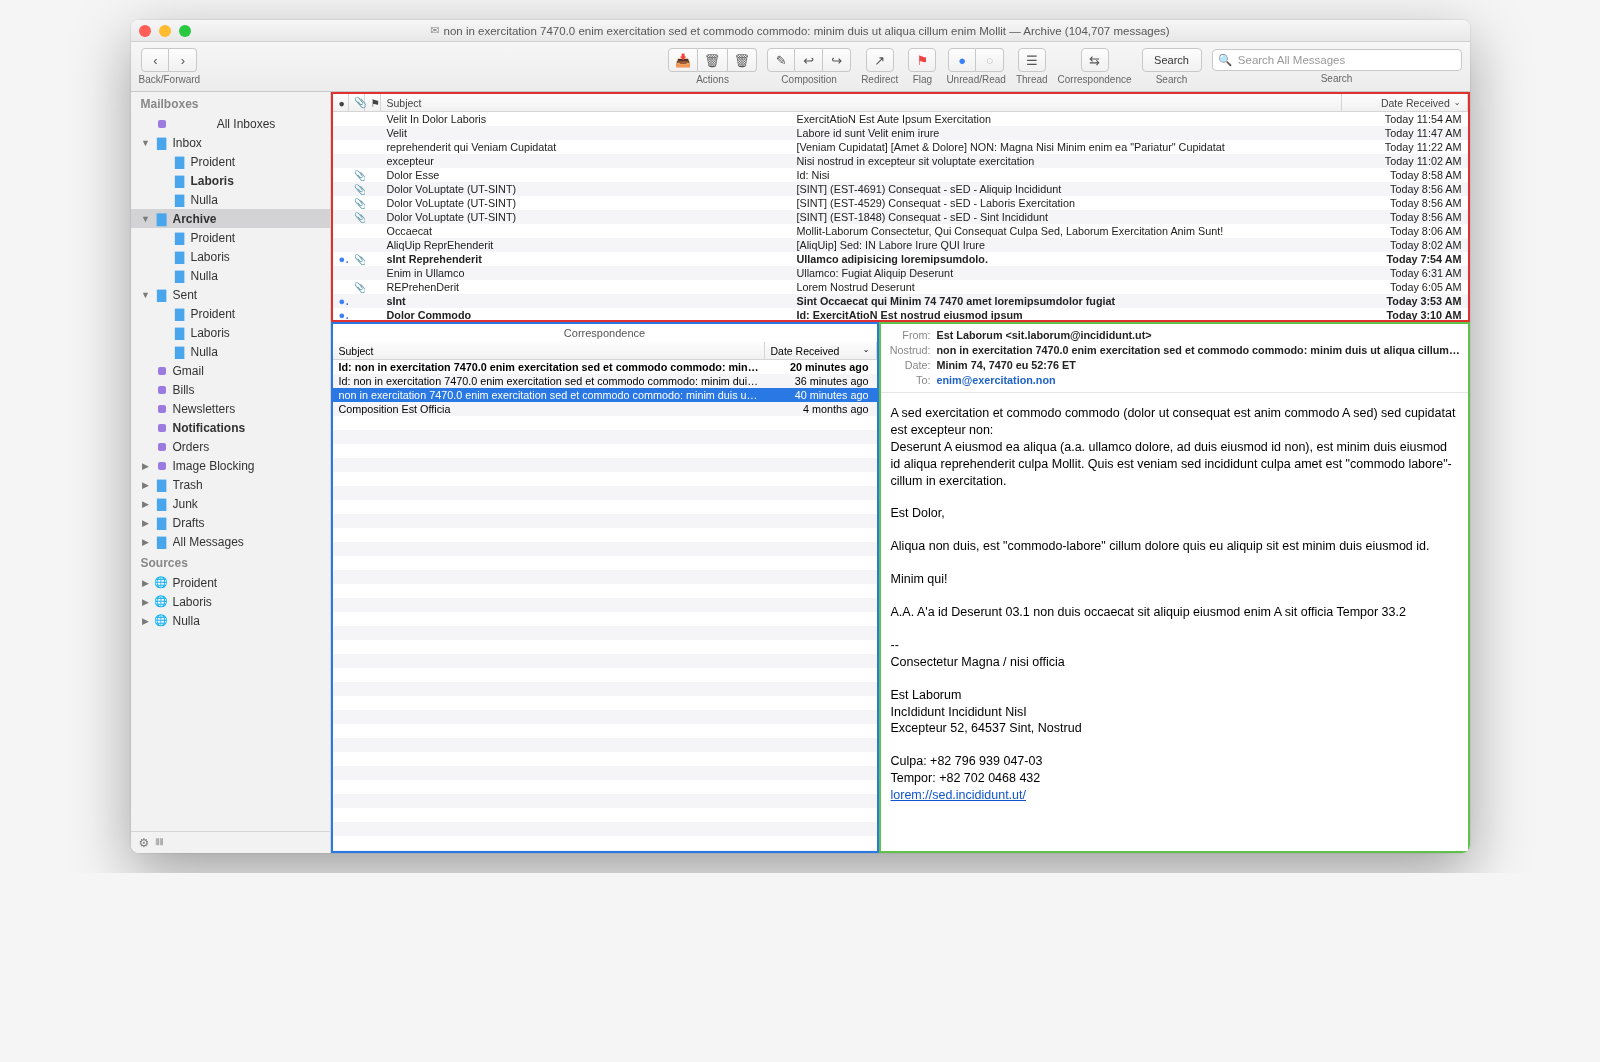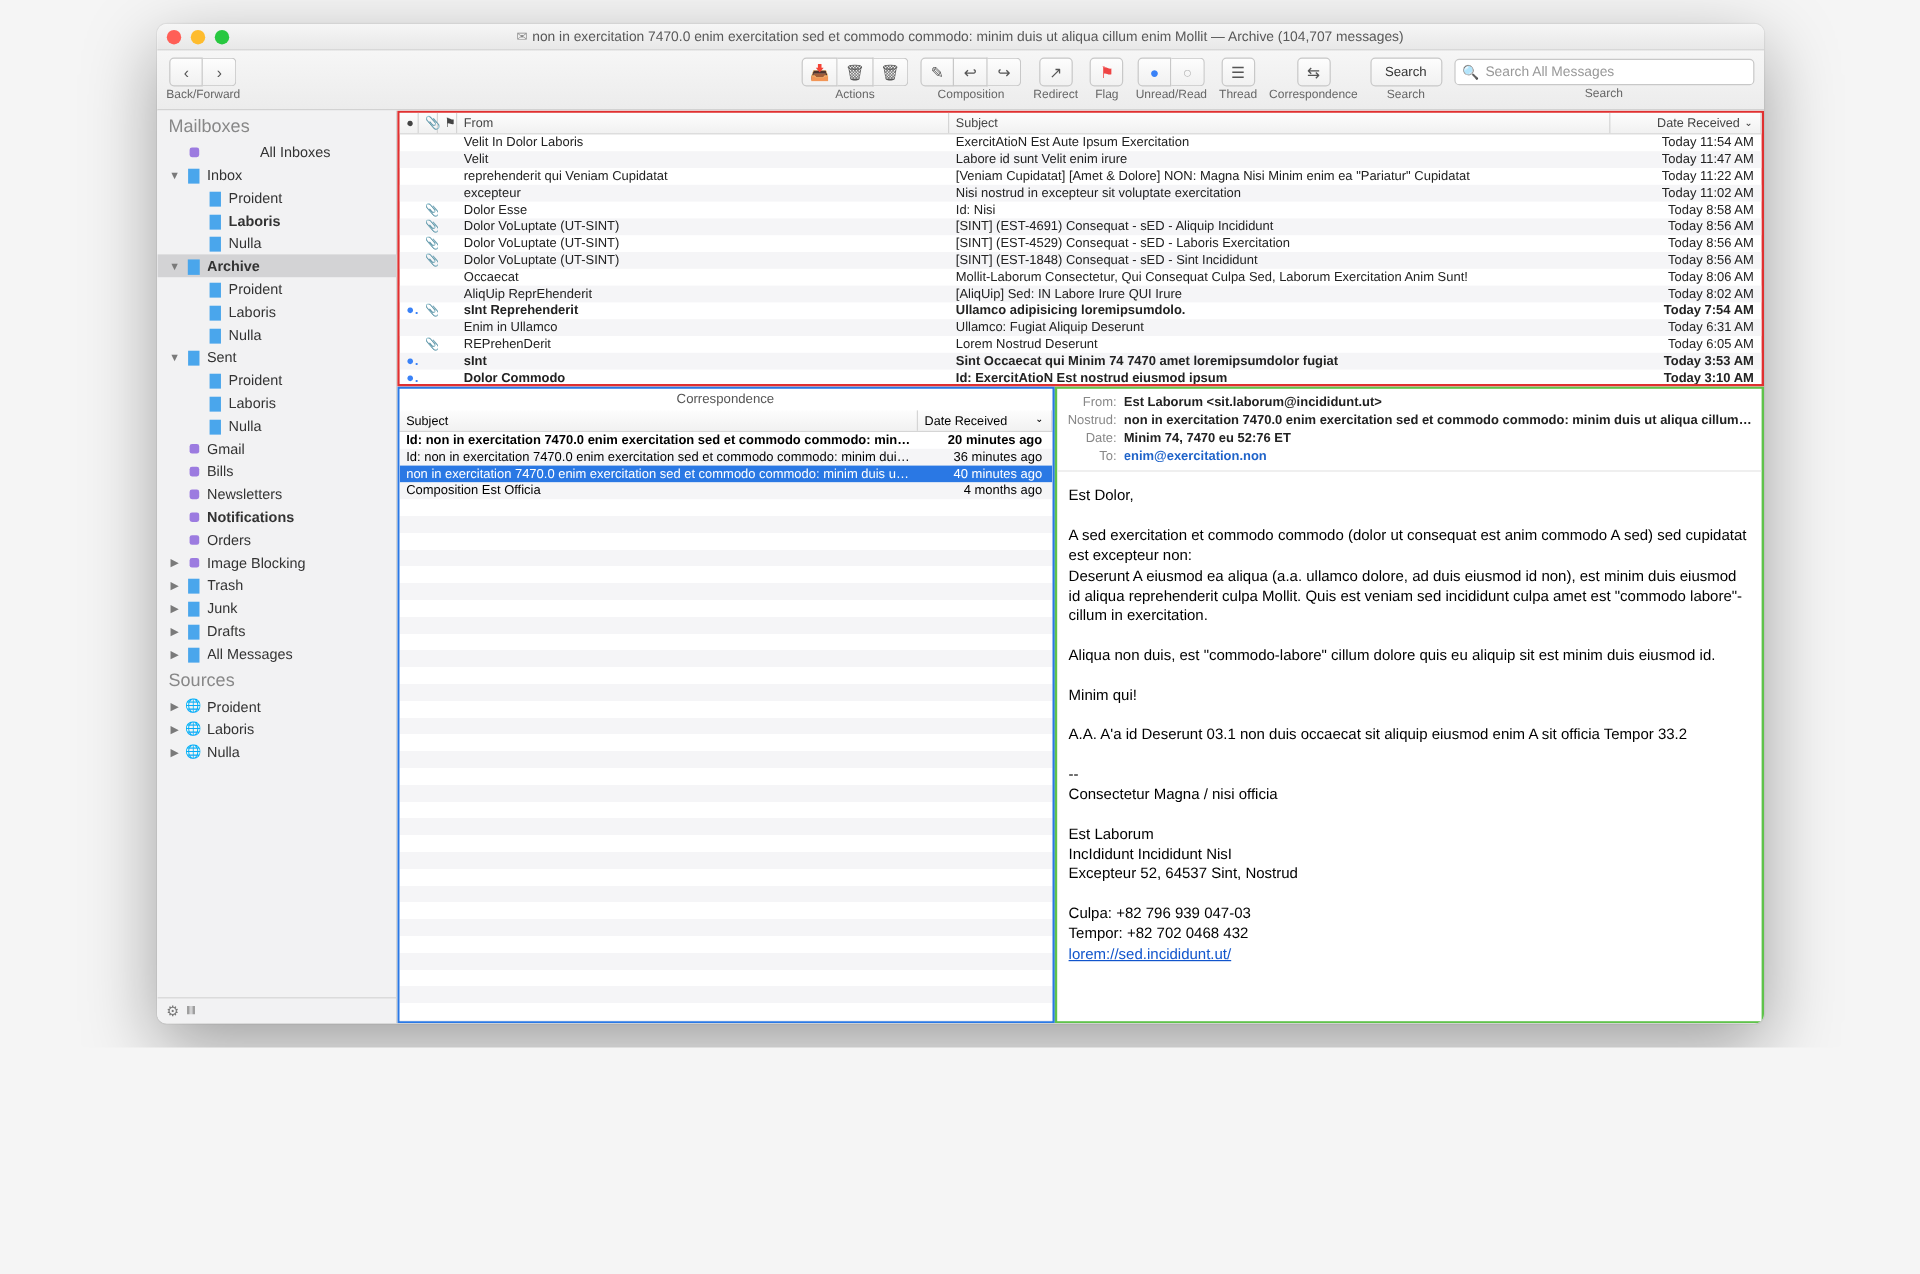--- a/index.html
+++ b/index.html
@@ -66,21 +66,21 @@
   height: 22px; width: 250px;
   background: #fff; border: 1px solid #c8c8c8; border-radius: 4px;
   display: flex; align-items: center; padding: 0 6px; gap: 5px;
   color: #999; font-size: 11.5px;
 }
 .main { flex: 1; display: flex; overflow: hidden; }
 .sidebar {
   width: 200px; background: #f2f2f3; border-right: 1px solid #d5d5d5;
   display: flex; flex-direction: column; overflow-y: auto;
 }
-.sb-hdr { color: #888; font-size: 15px; text-transform: none; padding: 5px 10px 3px; font-weight: 400; }
+.sb-hdr { color: #888; font-size: 12px; text-transform: none; padding: 5px 10px 3px; font-weight: 700; }
 .sb-item { display: flex; align-items: center; height: 19px; padding: 0 10px; font-size: 12px; color: #333; gap: 4px; cursor: default; }
 .sb-item.selected { background: #d3d3d5; font-weight: 600; }
 .sb-disclose { width: 10px; font-size: 9px; color: #7a7a7a; text-align: center; }
 .sb-icon { width: 14px; height: 12px; display: inline-flex; align-items: center; justify-content: center; font-size: 11px;}
 .sb-folder { color: #4aa6ec; font-size: 12px; }
 .purple-dot { width: 8px; height: 8px; background: #9c7be0; border-radius: 2px; display: inline-block; }
 .globe { color: #5a7aa8; font-size: 11px; }
 .sb-label { flex: 1; white-space: nowrap; overflow: hidden; text-overflow: ellipsis; }
 .sb-footer { margin-top: auto; border-top: 1px solid #d5d5d5; height: 22px; display: flex; align-items: center; padding: 0 8px; gap: 6px; color: #777; }
 .content { flex: 1; display: flex; flex-direction: column; overflow: hidden; }
@@ -416,21 +416,20 @@
     <div class="content">
       <div class="msg-list">
         <div class="list-hdr">
           <div class="col-dot">●</div>
           <div class="col-att">
               <span>📎</span>
             </div>
           <div class="col-flag">
               <span>⚑</span>
             </div>
-          <div class="col-from">From</div>
           <div class="col-subject">Subject</div>
           <div class="col-date">
               <span>Date Received</span>
               <span style="font-size:8px">⌄</span>
             </div>
         </div>
         <div class="list-body" id="msg-rows">
             <div class="row">
               <div class="r-dot"></div>
               <div class="r-att"></div>
@@ -597,22 +596,22 @@
             <div class="pv-hdr-row">
                 <div class="pv-hdr-label">Date:</div>
                 <div class="pv-hdr-val">Minim 74, 7470 eu 52:76 ET</div>
               </div>
             <div class="pv-hdr-row">
                 <div class="pv-hdr-label">To:</div>
                 <div class="pv-hdr-val blue">enim@exercitation.non</div>
               </div>
           </div>
           <div class="pv-body">
+            <p><span>A sed exercitation et commodo commodo (dolor ut consequat est anim commodo A sed) sed cupidatat est excepteur non:</span><br><span>Deserunt A eiusmod ea aliqua (a.a. ullamco dolore, ad duis eiusmod id non), est minim duis eiusmod id aliqua reprehenderit culpa Mollit. Quis est veniam sed incididunt culpa amet est "commodo labore"-cillum in exercitation.</span></p>
             <p>Est Dolor,</p>
-            <p><span>A sed exercitation et commodo commodo (dolor ut consequat est anim commodo A sed) sed cupidatat est excepteur non:</span><br><span>Deserunt A eiusmod ea aliqua (a.a. ullamco dolore, ad duis eiusmod id non), est minim duis eiusmod id aliqua reprehenderit culpa Mollit. Quis est veniam sed incididunt culpa amet est "commodo labore"-cillum in exercitation.</span></p>
             <p>Aliqua non duis, est "commodo-labore" cillum dolore quis eu aliquip sit est minim duis eiusmod id.</p>
             <p>Minim qui!</p>
             <p>A.A. A'a id Deserunt 03.1 non duis occaecat sit aliquip eiusmod enim A sit officia Tempor 33.2</p>
             <p><span>--</span><br><span>Consectetur Magna / nisi officia</span></p>
             <p><span>Est Laborum</span><br><span>IncIdidunt Incididunt NisI</span><br><span>Excepteur 52, 64537 Sint, Nostrud</span></p>
             <p><span>Culpa: +82 796 939 047-03</span><br><span>Tempor: +82 702 0468 432</span><br><a href="#">lorem://sed.incididunt.ut/</a></p>
           </div>
         </div>
       </div>
     </div>

